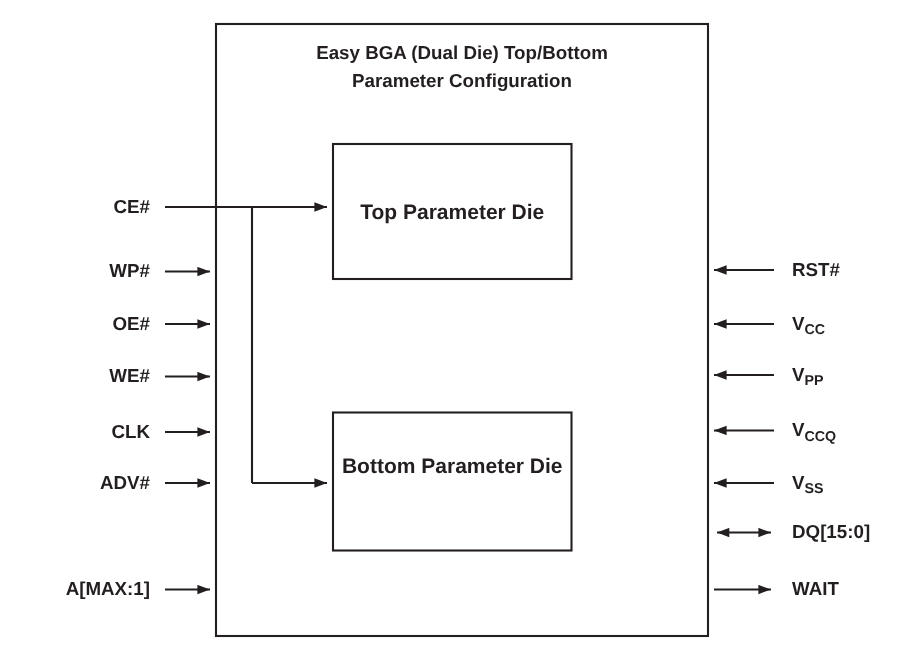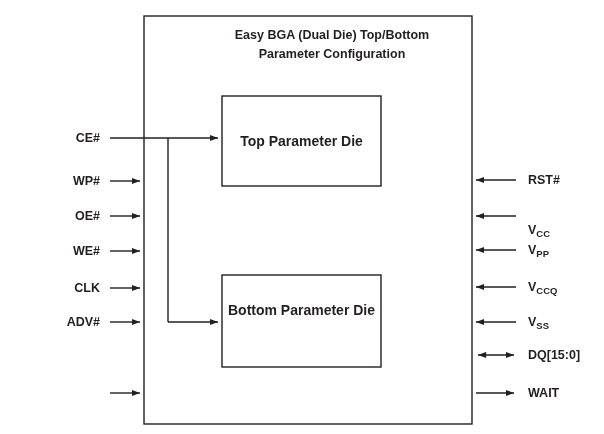--- a/index.html
+++ b/index.html
@@ -50,21 +50,20 @@
     transform: translateY(-50%);
   }
   .title {
     position: absolute;
     width: 330px;
     text-align: center;
     font-size: 12.5px;
     color: #231f20;
     font-weight: 700;
     line-height: 1.55;
-    padding-left: 24px;
   }
   .die-label {
     position: absolute;
     text-align: center;
     font-size: 14px;
     color: #231f20;
     font-weight: 700;
     transform: translateY(-50%);
   }
   sub {
@@ -126,25 +125,26 @@
 
   <div class="die-label" style="left:222px; top:141px; width:159px;">Top Parameter Die</div>
   <div class="die-label" style="left:222px; top:310px; width:159px;">Bottom Parameter Die</div>
 
   <div class="lbl lbl-left" style="left:0px; width:100px; top:138px;">CE#</div>
   <div class="lbl lbl-left" style="left:0px; width:100px; top:181px;">WP#</div>
   <div class="lbl lbl-left" style="left:0px; width:100px; top:216px;">OE#</div>
   <div class="lbl lbl-left" style="left:0px; width:100px; top:251px;">WE#</div>
   <div class="lbl lbl-left" style="left:0px; width:100px; top:288px;">CLK</div>
   <div class="lbl lbl-left" style="left:0px; width:100px; top:322px;">ADV#</div>
+  <div class="lbl lbl-left" style="left:0px; width:100px; top:393px;">A[MAX:1]</div>
 
   <div class="lbl lbl-right" style="left:528px; top:180px;">
     <span>RST#</span>
   </div>
-  <div class="lbl lbl-right" style="left:528px; top:216px;margin-top:14px;">
+  <div class="lbl lbl-right" style="left:528px; top:216px;">
     <span>V</span><sub>CC</sub>
   </div>
   <div class="lbl lbl-right" style="left:528px; top:250px;">
     <span>V</span><sub>PP</sub>
   </div>
   <div class="lbl lbl-right" style="left:528px; top:287px;">
     <span>V</span><sub>CCQ</sub>
   </div>
   <div class="lbl lbl-right" style="left:528px; top:322px;">
     <span>V</span><sub>SS</sub>

